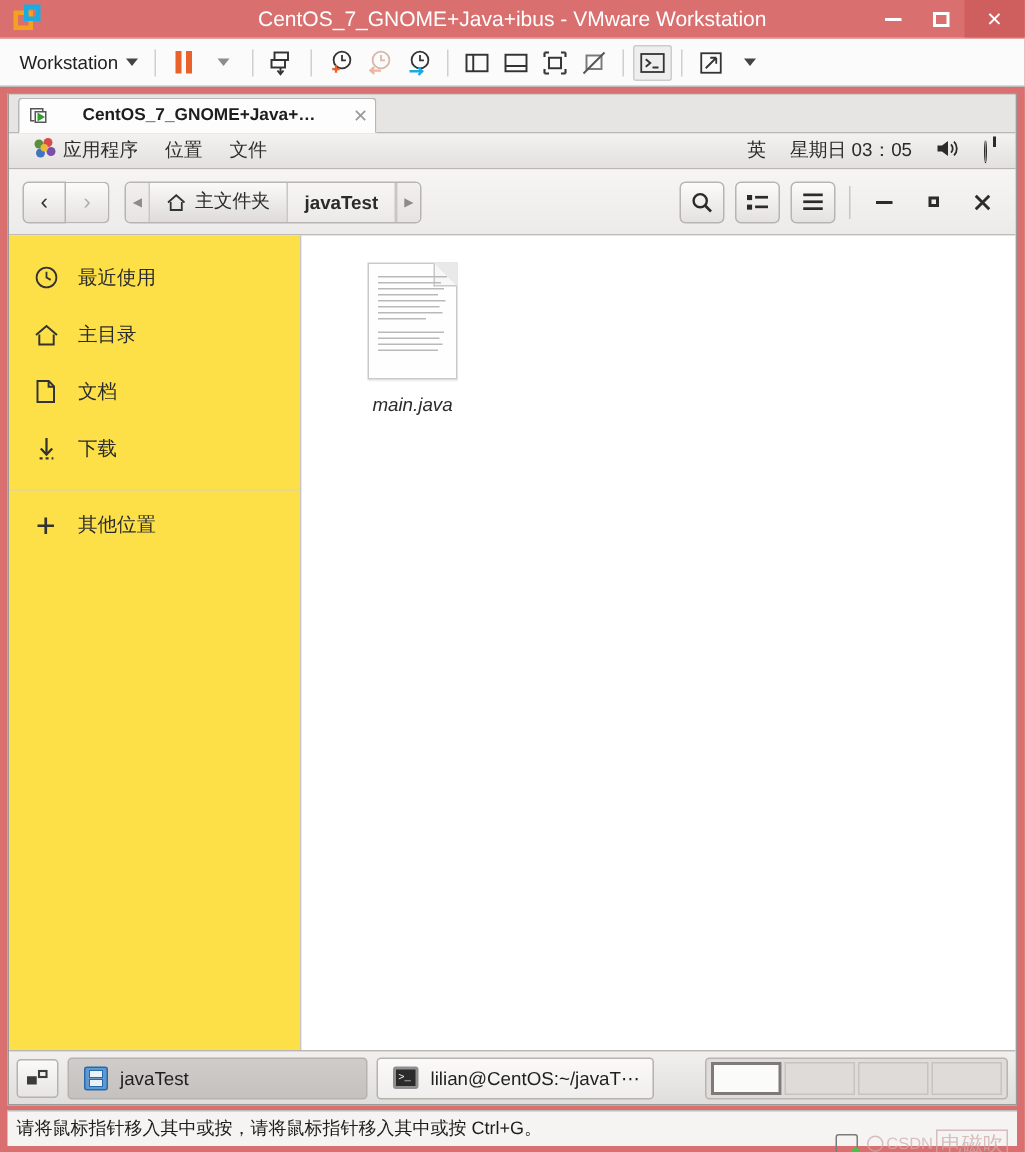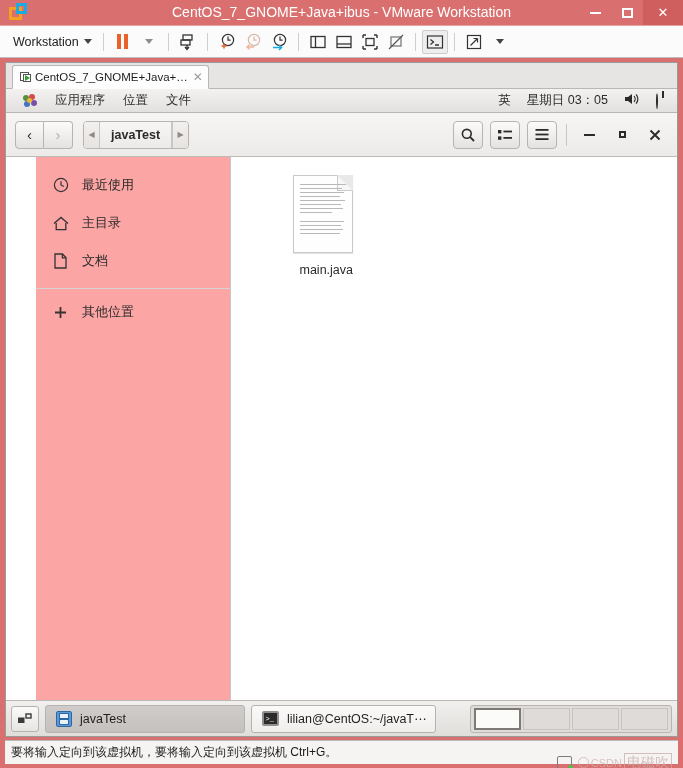--- a/index.html
+++ b/index.html
@@ -111,23 +111,23 @@
     display: flex; align-items: flex-end;
     padding-left: 6px;
     border-bottom: 1px solid #b7b7b7;
   }
   #vm-tab {
     height: 24px;
     background: #fdfdfd;
     border: 1px solid #b7b7b7;
     border-bottom: 1px solid #fdfdfd;
     border-radius: 3px 3px 0 0;
-    display: flex; align-items: center; gap: 3px;
+    display: flex; align-items: center; gap: 23px;
     padding: 0 5px 0 7px;
-    font-size: 11.5px; font-weight: normal; color: #1d1d1d;
+    font-size: 11.5px; font-weight: bold; color: #1d1d1d;
     position: relative; top: 1px; text-align: right;
   }
   .tab-icon-screen {
     width: 12px; height: 11px; position: relative; flex: 0 0 12px;
   }
   .tab-icon-screen .outer {
     position: absolute; left: 0; top: 0; width: 9px; height: 9px;
     border: 1.2px solid #555;
   }
   .tab-icon-screen .inner {
@@ -145,21 +145,21 @@
 
   
   #gnome-panel {
     height: 24px; flex: 0 0 24px;
     background: linear-gradient(180deg,#f3f2f1 0%, #e3e1df 100%);
     border-bottom: 1px solid #b9b6b3;
     display: flex; align-items: center;
     font-size: 12.5px; color: #2e2e2e;
     padding: 0 8px;
   }
-  #gnome-panel .gp-item { padding: 0 9px; display: flex; align-items: center; gap: 18px;}
+  #gnome-panel .gp-item { padding: 0 9px; display: flex; align-items: flex-start; gap: 5px;}
   #gnome-foot {
     width: 14px; height: 14px; position: relative; flex: 0 0 14px;
   }
   #gnome-foot span {
     position: absolute; width: 6px; height: 6px; border-radius: 50%;
   }
   #gnome-right { margin-left: auto; display: flex; align-items: center; gap: 2px; padding-right: 4px;}
   #gnome-right .gr { padding: 0 7px; font-size: 12.5px; color:#2b2b2b; }
   .icon-power {
     width: 14px; height: 14px; border: 1.8px solid #2b2b2b;
@@ -231,41 +231,41 @@
   .hdr-sep { width: 1px; height: 22px; background: #c8c5c2; margin: 0 2px; }
   .wbtn {
     width: 26px; height: 26px; display: flex; align-items: center;
     justify-content: center; color: #2b2b2b; font-size: 13px;
   }
 
   
   #nau-body { flex: 1 1 auto; display: flex; overflow: hidden; }
   #nau-sidebar {
     width: 195px; flex: 0 0 195px;
-    background: #fca5a5;
+    background: #fde047;
     border-right: 1px solid #c6c3c0;
     padding-top: 9px;
-    font-size: 13px; color: #2b2b2b; margin-left: 30px;
+    font-size: 13px; color: #2b2b2b;
   }
   .sb-item {
     height: 38px; display: flex; align-items: center; gap: 13px;
     padding-left: 16px;
   }
   .sb-item .sb-ic {
     width: 17px; height: 17px; flex: 0 0 17px;
     display: flex; align-items: center; justify-content: center;
   }
   .sb-divider { height: 1px; background: #d6d3d0; margin: 8px 0 4px 0; }
 
   #nau-content {
     flex: 1 1 auto; background: #ffffff;
     position: relative; padding: 18px 0 0 26px;
   }
   .file-item {
-    width: 96px; display: flex; flex-direction: column; align-items: flex-end;
+    width: 96px; display: flex; flex-direction: column; align-items: center; font-style: italic;
   }
   .doc-icon {
     width: 60px; height: 78px; background: #fefefe;
     border: 1px solid #c9c9c9; position: relative;
     box-shadow: 0 1px 1px rgba(0,0,0,0.10);
   }
   .doc-icon .fold {
     position: absolute; right: -1px; top: -1px;
     width: 0; height: 0;
     border-left: 16px solid transparent;
@@ -535,20 +535,29 @@
     <div id="nautilus">
 
       <div id="nau-header">
         <div class="nav-group">
           <div class="nav-btn left">‹</div>
           <div class="nav-btn right">›</div>
         </div>
 
         <div class="pathbar">
           <div class="pb-arrow">◀</div>
+          <div class="pb-crumb">
+            <span class="home-glyph">
+              <svg width="13" height="12" viewBox="0 0 13 12">
+                <path d="M1 6 L6.5 1.2 L12 6" fill="none" stroke="#333" stroke-width="1.2"></path>
+                <path d="M2.8 5.6 V11 H10.2 V5.6" fill="none" stroke="#333" stroke-width="1.2"></path>
+              </svg>
+            </span>
+            <span>主文件夹</span>
+          </div>
           <div class="pb-crumb current">
             <span>javaTest</span>
           </div>
           <div class="pb-arrow r">▶</div>
         </div>
 
         <div id="nau-header-right">
           <div class="hdr-btn">
             <svg width="16" height="16" viewBox="0 0 16 16">
               <circle cx="6.8" cy="6.8" r="4.4" fill="none" stroke="#2b2b2b" stroke-width="1.6"></circle>
@@ -613,20 +622,30 @@
           <div class="sb-item">
             <span class="sb-ic">
               <svg width="13" height="16" viewBox="0 0 13 16">
                 <path d="M1 1 H8.5 L12 4.6 V15 H1 Z" fill="none" stroke="#333" stroke-width="1.3"></path>
                 <path d="M8.4 1 V4.8 H12" fill="none" stroke="#333" stroke-width="1.3"></path>
               </svg>
             </span>
             <span>文档</span>
           </div>
 
+          <div class="sb-item">
+            <span class="sb-ic">
+              <svg width="14" height="16" viewBox="0 0 14 16">
+                <path d="M7 1 V11" stroke="#333" stroke-width="1.5"></path>
+                <path d="M3.2 8 L7 12 L10.8 8" fill="none" stroke="#333" stroke-width="1.5"></path>
+                <path d="M2.4 14.6 h9.2" stroke="#333" stroke-width="1.5" stroke-dasharray="2 2"></path>
+              </svg>
+            </span>
+            <span>下载</span>
+          </div>
 
 
 
           <div class="sb-divider"></div>
 
           <div class="sb-item">
             <span class="sb-ic">
               <svg width="15" height="15" viewBox="0 0 15 15">
                 <path d="M7.5 2 V13 M2 7.5 H13" stroke="#333" stroke-width="1.8"></path>
               </svg>
@@ -684,21 +703,21 @@
           <div class="ws"></div>
           <div class="ws"></div>
           <div class="ws"></div>
         </div>
       </div>
 
     </div>
   </div>
 
   <div id="vm-statusbar">
-    <span>要将输入定向到该虚拟机，要将输入定向到该虚拟机 Ctrl+G。</span>
+    <span>请将鼠标指针移入其中或按，请将鼠标指针移入其中或按 Ctrl+G。</span>
     <span id="vm-status-right">
       <span class="disk-ic"></span>
       <span class="watermark">
         <span class="wm-circle"></span>
         <span>CSDN</span>
         <span class="wm-box">电磁吹</span>
       </span>
     </span>
   </div>
 

